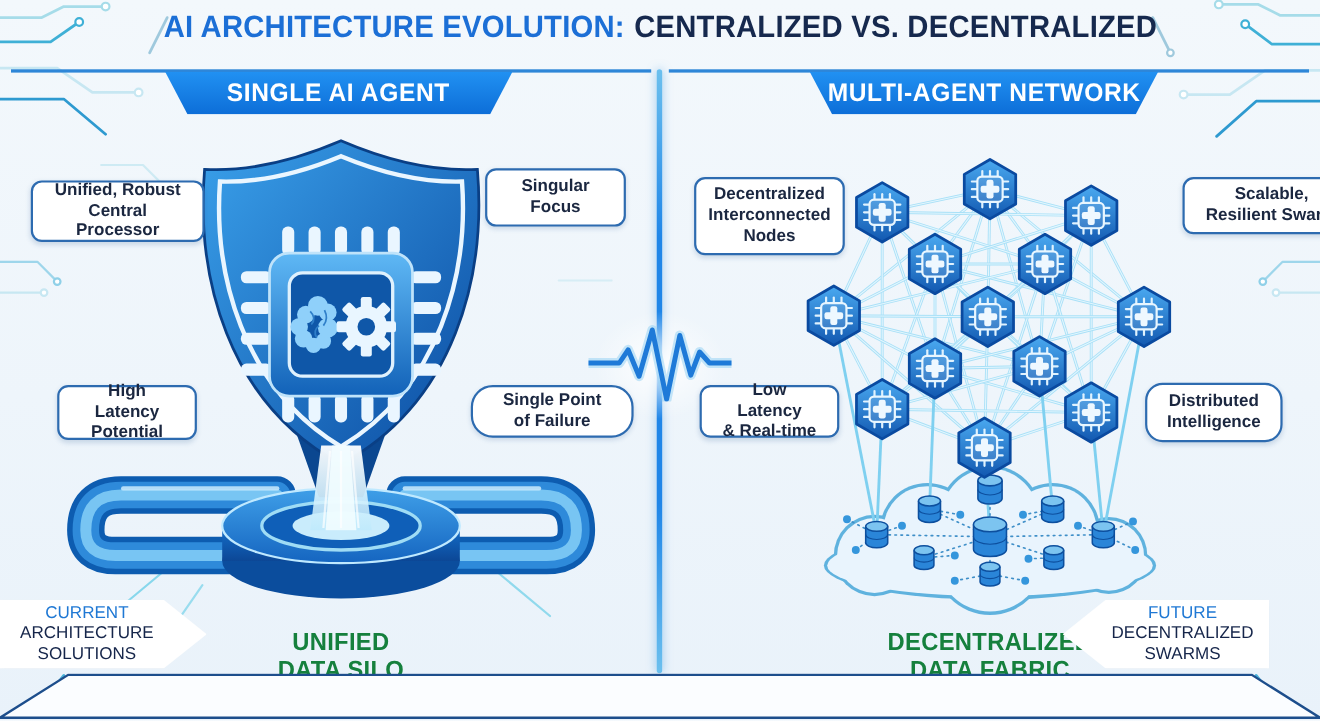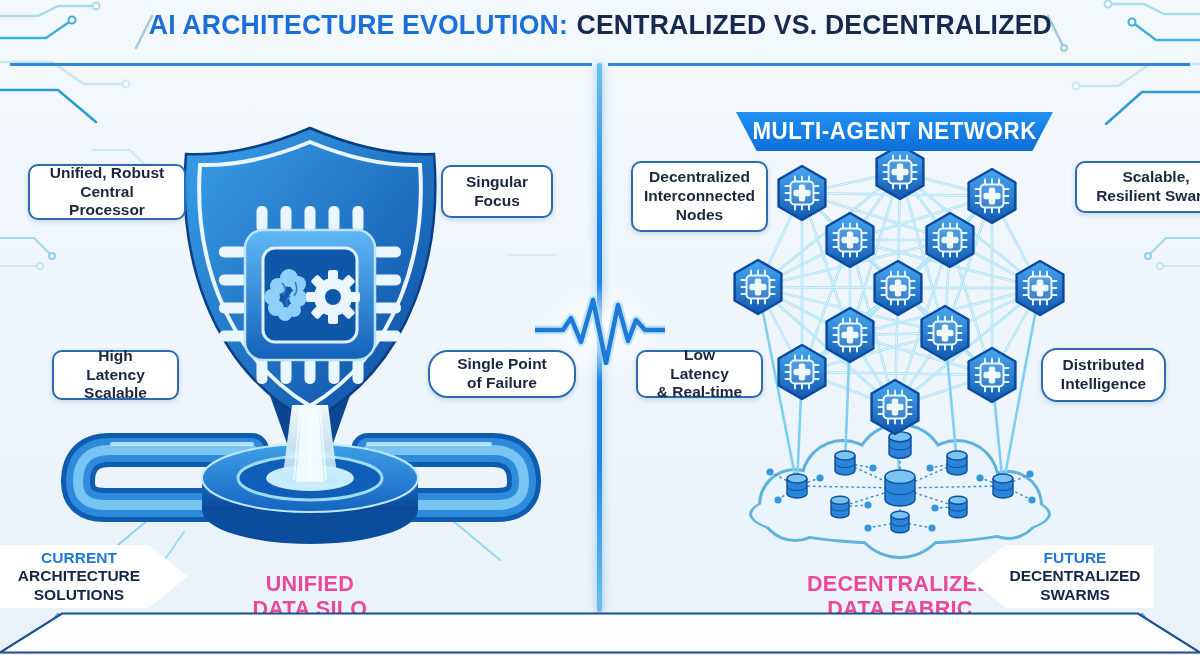--- a/index.html
+++ b/index.html
@@ -21,57 +21,57 @@
   .panel-line{position:absolute;top:63px;height:2.5px;background:#2e86d8;z-index:4;}
   .panel-line.left{left:10px;width:582px;}
   .panel-line.right{left:608px;width:582px;}
   .banner{position:absolute;top:65px;height:39px;z-index:5;
           background:linear-gradient(180deg,#2191f2 0%,#0d6ed8 100%);
           clip-path:polygon(0 0,100% 0,93.5% 100%,6.5% 100%);
           color:#fff;font-size:23px;font-weight:700;letter-spacing:.6px;
           display:flex;align-items:center;justify-content:center;}
   .banner .inner{transform:scaleX(.97);}
   .banner-left{left:150px;width:316px;}
-  .banner-right{left:736px;width:317px;margin-top:47px;}
+  .banner-right{left:736px;width:317px;}
 
   
   .divider{position:absolute;left:597px;top:63px;width:5px;height:549px;z-index:3;
            background:linear-gradient(180deg,#6cc0ee,#1f86e8 28%,#1f86e8 72%,#6cc0ee);
            border-radius:3px;box-shadow:0 0 9px rgba(60,150,220,.55);}
   .pulse-glow{position:absolute;left:540px;top:283px;width:120px;height:98px;z-index:3;
               background:radial-gradient(closest-side,rgba(255,255,255,.95),rgba(255,255,255,0));}
   .pulse{position:absolute;left:535px;top:295px;z-index:4;}
 
   
   .callout{position:absolute;z-index:5;background:#fff;border:2.5px solid #2d6bb0;
            border-radius:10px;color:#1b2740;font-weight:700;font-size:15.5px;
            line-height:1.22;text-align:center;display:flex;align-items:center;
            justify-content:center;white-space:pre-line;padding:3px 18px;box-sizing:border-box;
            box-shadow:0 2px 5px rgba(30,80,140,.18);}
   .c1{left:28px;top:164px;width:158px;height:56px;}
-  .c2{left:441px;top:165px;width:112px;height:53px;}
+  .c2{left:441px;top:153px;width:128px;height:53px;}
   .c3{left:52px;top:350px;width:127px;height:50px;}
   .c4{left:428px;top:350px;width:148px;height:48px;border-radius:20px;}
   .c5{left:631px;top:161px;width:137px;height:71px;}
   .c6{left:1033px;top:161px;width:162px;height:52px;margin-left:42px;}
   .c7{left:636px;top:350px;width:127px;height:48px;}
   .c8{left:1041px;top:348px;width:125px;height:54px;border-radius:16px;}
 
   
   .big-label{position:absolute;z-index:5;font-weight:800;font-size:22.5px;line-height:1.1;
-             color:#ec4899;text-align:center;white-space:pre-line;letter-spacing:.3px;}
+             color:#15803d;text-align:center;white-space:pre-line;letter-spacing:.3px;}
   .big-label .inner{display:inline-block;transform:scaleX(.96);}
   .label-left{left:200px;top:547px;width:220px;}
   .label-right{left:788px;top:547px;width:224px;}
 
   
   .ribbon{position:absolute;top:545px;height:63px;z-index:6;background:#fff;
           filter:drop-shadow(0 2px 3px rgba(40,80,130,.35));
           display:flex;flex-direction:column;justify-content:center;text-align:center;
-          font-weight:700;font-size:15.5px;line-height:1.2;color:#15254a;
+          font-weight:400;font-size:15.5px;line-height:1.2;color:#15254a;
           white-space:pre-line;box-sizing:border-box;}
   .ribbon-left{left:0;width:188px;clip-path:polygon(0 0,79% 0,100% 50%,79% 100%,0 100%);padding-right:30px;}
   .ribbon-right{left:966px;width:188px;clip-path:polygon(21% 0,100% 0,100% 100%,21% 100%,0 50%);padding-left:30px;}
   .ribbon .accent{color:#1f78d4;}
 
   
   .footer{position:absolute;left:0;top:612px;width:1200px;height:43px;z-index:5;}
 </style>
 </head>
 <body>
@@ -119,20 +119,23 @@
   </svg>
 
   <div class="title">
     <span class="inner">
       <span class="t-accent">AI ARCHITECTURE EVOLUTION:</span><span class="t-rest">CENTRALIZED VS. DECENTRALIZED</span>
     </span>
   </div>
 
   <div class="panel-line left"></div>
   <div class="panel-line right"></div>
+  <div class="banner banner-left">
+    <span class="inner">SINGLE AI AGENT</span>
+  </div>
   <div class="banner banner-right">
     <span class="inner">MULTI-AGENT NETWORK</span>
   </div>
 
   <div class="divider"></div>
   <div class="pulse-glow"></div>
   <svg class="pulse" width="130" height="70" viewBox="0 0 130 70">
     <polyline points="0,35 28,35 36,23 46,47 58,5 71,68 83,10 93,46 101,25 110,35 130,35" fill="none" stroke="#8fd0f4" stroke-width="9" opacity=".5" stroke-linejoin="round" stroke-linecap="round"></polyline>
     <polyline points="0,35 28,35 36,23 46,47 58,5 71,68 83,10 93,46 101,25 110,35 130,35" fill="none" stroke="#1e7ad8" stroke-width="4.5" stroke-linejoin="round" stroke-linecap="round"></polyline>
   </svg>
@@ -728,21 +731,21 @@
           <rect x="-8.5" y="-3.2" width="17" height="6.4" rx="2" fill="#eef8ff"></rect>
         </g>
       </g>
   </svg>
 
   <div class="callout c1">Unified, Robust
 Central Processor</div>
   <div class="callout c2">Singular
 Focus</div>
   <div class="callout c3">High Latency
-Scalable</div>
+Potential</div>
   <div class="callout c4">Single Point
 of Failure</div>
   <div class="callout c5">Decentralized
 Interconnected
 Nodes</div>
   <div class="callout c6">Scalable,
 Resilient Swarm</div>
   <div class="callout c7">Low Latency
 &amp; Real-time</div>
   <div class="callout c8">Distributed

